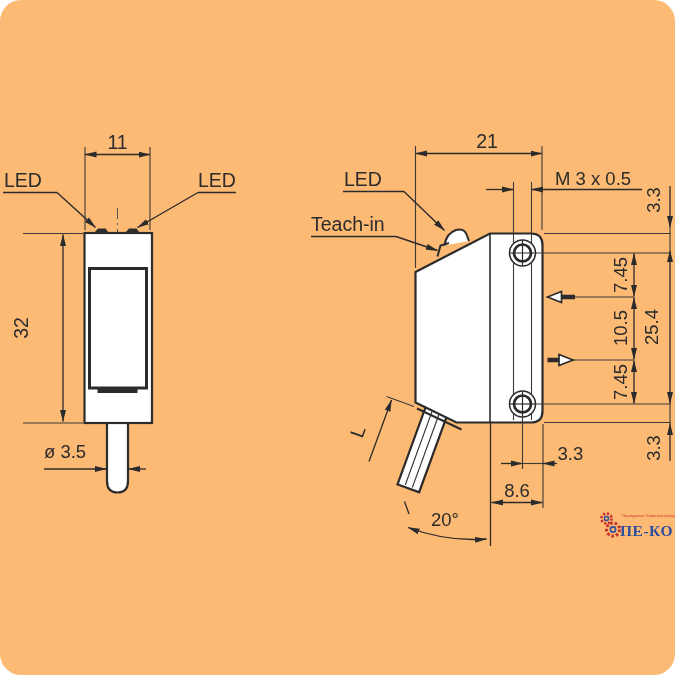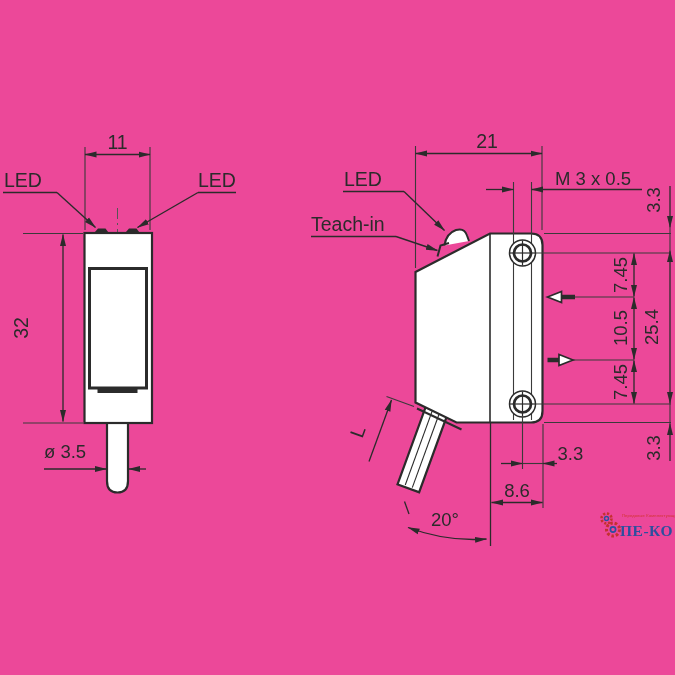--- a/index.html
+++ b/index.html
@@ -1,16 +1,16 @@
 <!DOCTYPE html>
 <html><head>
 <meta charset="utf-8">
 <style>
   html,body{margin:0;padding:0;background:#ffffff;}
-  .stage{position:relative;width:675px;height:675px;background:#ec4899;overflow:hidden;}
+  .stage{position:relative;width:675px;height:675px;background:#fdba74;overflow:hidden;border-radius:21px;}
   svg{position:absolute;left:0;top:0;}
   .dim{font-family:"Liberation Sans",sans-serif;font-size:18.5px;fill:#2b2b2b;}
   .dim-big{font-family:"Liberation Sans",sans-serif;font-size:19.5px;fill:#2b2b2b;}
   .lbl{font-family:"Liberation Sans",sans-serif;font-size:19.5px;fill:#2b2b2b;}
   .brand{font-family:"Liberation Serif",serif;font-size:15.5px;font-weight:bold;fill:#2d4f9e;letter-spacing:0.5px;}
   .tagline{font-family:"Liberation Sans",sans-serif;font-size:4px;fill:#d0342c;letter-spacing:0.2px;}
   .outline{fill:#ffffff;stroke:#2b2b2b;stroke-width:2.2;}
   .thin{stroke:#3a3a3a;stroke-width:1.1;fill:none;}
   .dimline{stroke:#2b2b2b;stroke-width:1.3;fill:none;}
   .leader{stroke:#2b2b2b;stroke-width:1.4;fill:none;}

